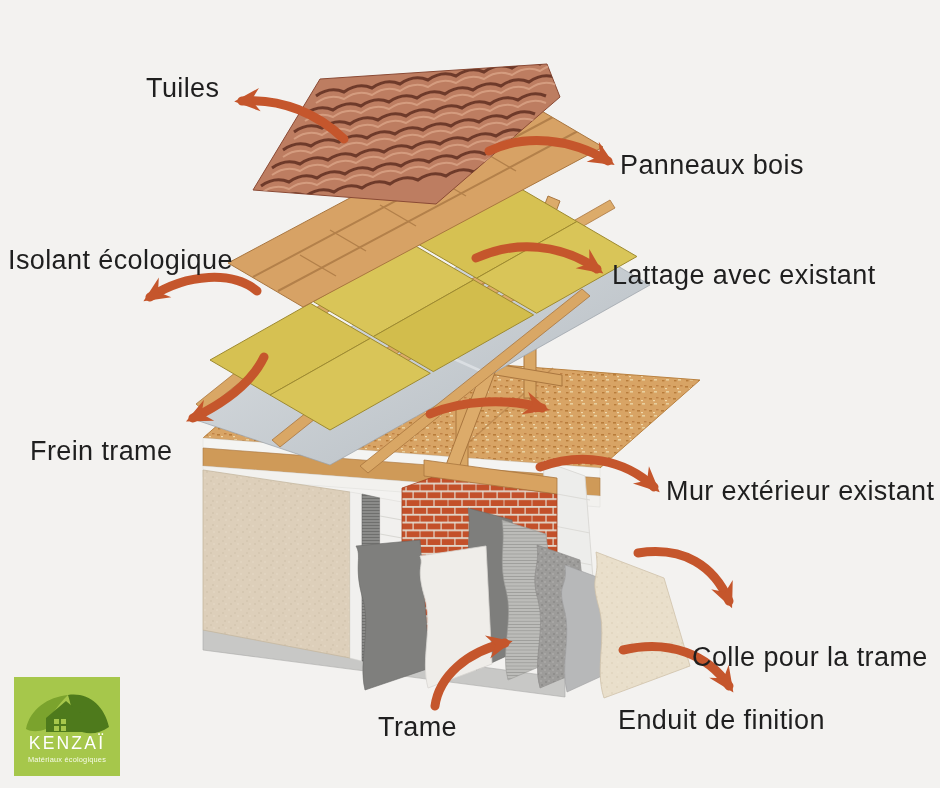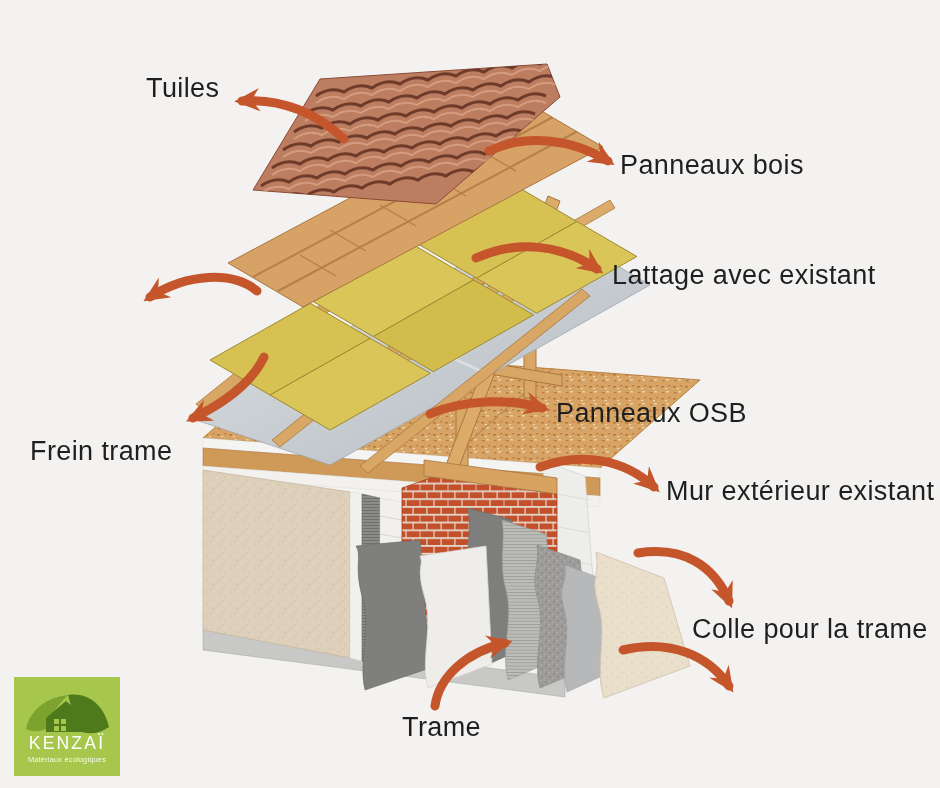--- a/index.html
+++ b/index.html
@@ -186,26 +186,27 @@
       <path d="M264,357 C252,382 226,402 193,418" marker-end="url(#ah)"></path>
       <path d="M540,467 C582,452 624,459 654,487" marker-end="url(#ah)"></path>
       <path d="M638,553 C684,546 714,566 729,601" marker-end="url(#ah)"></path>
       <path d="M435,706 C439,677 466,652 505,643" marker-end="url(#ah)"></path>
       <path d="M623,650 C670,639 708,655 729,686" marker-end="url(#ah)"></path>
     </g>
   </svg>
 
   <div class="lbl" style="left:146px;top:74px">Tuiles</div>
   <div class="lbl" style="left:620px;top:151px">Panneaux bois</div>
+  <div class="lbl" style="left:8px;top:246px">Isolant écologique</div>
   <div class="lbl" style="left:612px;top:261px">Lattage avec existant</div>
-  <div class="lbl" style="left:556px;top:399px">Panneaux OSB</div>
   <div class="lbl" style="left:30px;top:437px">Frein trame</div>
   <div class="lbl" style="left:666px;top:477px">Mur extérieur existant</div>
-  <div class="lbl" style="left:692px;top:615px">Colle pour la trame</div>
-  <div class="lbl" style="left:402px;top:713px">Trame</div>
+  <div class="lbl" style="left:692px;top:643px">Colle pour la trame</div>
+  <div class="lbl" style="left:378px;top:713px">Trame</div>
+  <div class="lbl" style="left:618px;top:706px">Enduit de finition</div>
 
   <svg class="logo" viewBox="0 0 106 99">
     <rect x="0" y="0" width="106" height="99" fill="#a6c74b"></rect>
     <g>
       <path d="M12,52 C16,32 34,20 54,18 C44,28 35,40 32,52 C25,55 17,55 12,52 Z" fill="#7ba32d"></path>
       <path d="M54,18 C74,15 90,28 95,50 C84,58 71,58 62,52 C59,38 57,28 54,18 Z" fill="#4e7a1c"></path>
       <rect x="61" y="25" width="7" height="11" fill="#4e7a1c"></rect>
       <path d="M32,41 L52,24 L72,41 L72,55 L32,55 Z" fill="#4e7a1c"></path>
       <g fill="#a6c74b">
         <rect x="40" y="42" width="5" height="5"></rect>

